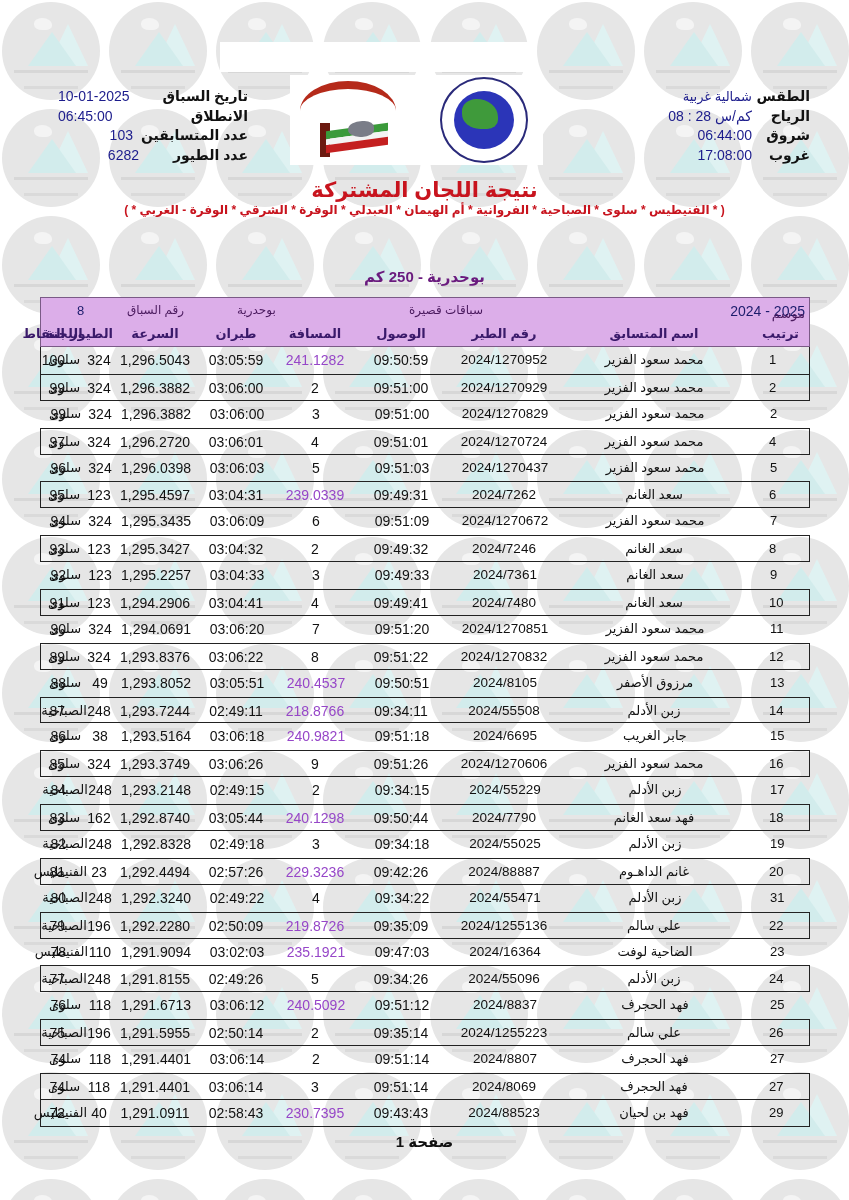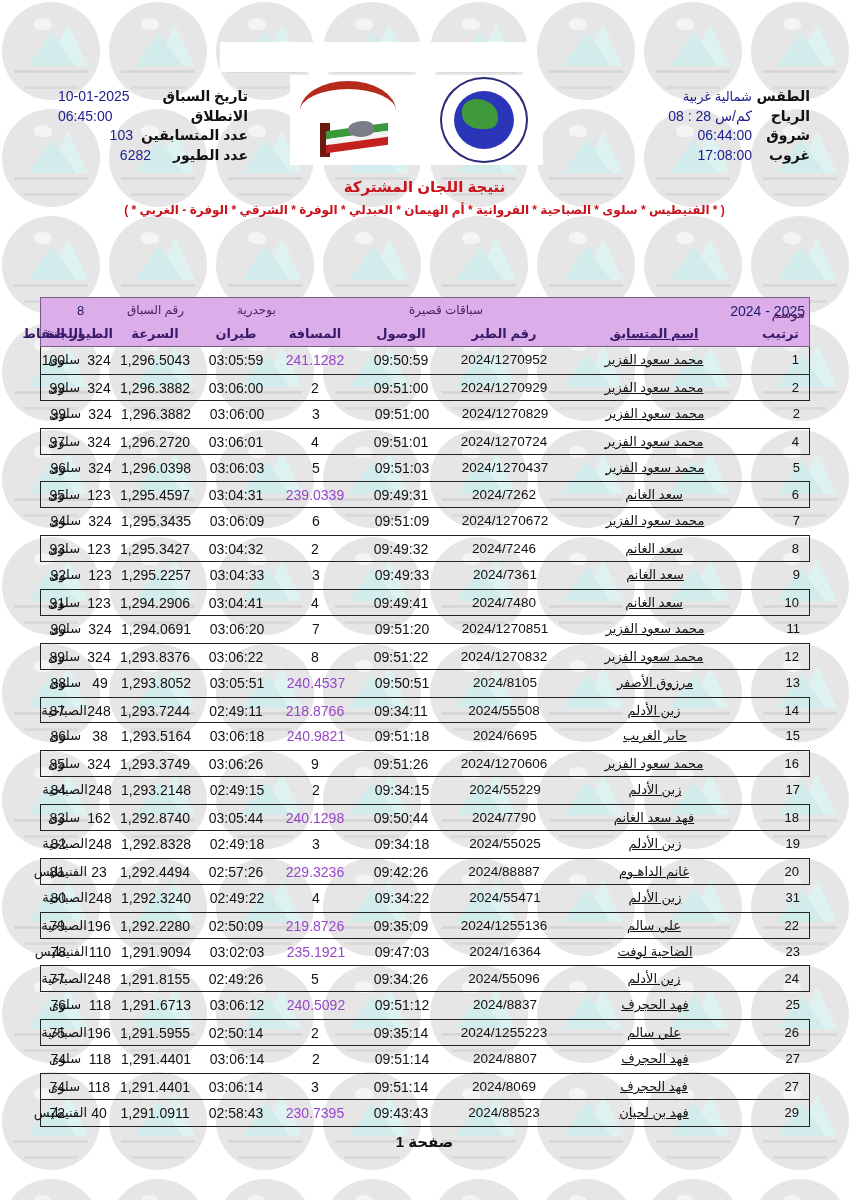--- a/index.html
+++ b/index.html
@@ -65,21 +65,21 @@
     .info-left { left: 58px; top: 87px; width: 190px; }
     .info-left .row { justify-content: space-between; }
     .info-left .val { text-align: right; }
     .info-right { left: 640px; top: 87px; width: 170px; direction: rtl; }
     .info-right .row { gap: 8px; }
     .info-right .lbl { width: 50px; display: inline-block; }
 
     .title-red {
       position: absolute; left: 0; width: 849px; text-align: center; color: #c8141e; font-weight: bold;
     }
-    .t1 { top: 178px; font-size: 15px; }
+    .t1 { top: 178px; font-size: 21px; }
     .t2 { top: 203px; font-size: 12px; direction: rtl; }
     .subtitle {
       position: absolute; left: 0; width: 849px; text-align: center; color: #6a1b7e; font-weight: bold; direction: rtl;
     }
     .s1 { top: 250px; font-size: 15px; }
     .s2 { top: 268px; font-size: 15px; }
 
     
     #results { position: absolute; left: 40px; top: 297px; width: 770px; direction: rtl; }
     .band {
@@ -96,22 +96,22 @@
     .hdr-row { position: absolute; left: 0; right: 0; bottom: 0; height: 24px; display: flex; }
     .hdr-row div { font-weight: bold; color: #3a1a6a; font-size: 13px; line-height: 24px; }
 
     .c { position: absolute; top: 0; white-space: nowrap; font-size: 14px; line-height: 26px; }
     .row-wrap { position: relative; height: 26.9px; box-sizing: border-box; }
     .row-wrap.boxed { border: 1px solid #222; }
     .row-wrap.last { border-bottom: 1px solid #222; }
     .purple { color: #9646c8; }
 
     
-    .col-rank  { right: 10px; width: 30px; text-align: right; font-size: 13px; }
-    .col-name  { right: 80px; width: 150px; text-align: center; font-size: 13px; text-decoration: underline; }
+    .col-rank  { right: 10px; width: 30px; text-align: left; font-size: 13px; }
+    .col-name  { right: 80px; width: 150px; text-align: center; font-size: 13px; }
     .col-ring  { right: 250px; width: 110px; text-align: center; font-size: 13.5px; }
     .col-arr   { right: 370px; width: 76px; text-align: center; }
     .col-dist  { right: 456px; width: 76px; text-align: center; }
     .col-flt   { right: 540px; width: 66px; text-align: center; }
     .col-spd   { right: 612px; width: 84px; text-align: center; }
     .col-birds { right: 696px; width: 28px; text-align: center; }
     .col-comm  { right: 722px; width: 46px; text-align: center; font-size: 13px; }
     .col-pts   { right: 744px; width: 26px; left: 2px; text-align: right; }
 
     .footer { position: absolute; top: 1133px; left: 0; width: 849px; text-align: center; font-weight: bold; font-size: 15px; direction: rtl; }
@@ -788,21 +788,21 @@
     </div>
     <div class="row">
       <span class="val">06:45:00</span>
       <span class="lbl">الانطلاق</span>
     </div>
     <div class="row">
       <span class="val" style="margin-left:auto;margin-right:8px">103</span>
       <span class="lbl">عدد المتسابقين</span>
     </div>
     <div class="row">
-      <span class="val" style="margin-left:auto;margin-right:22px">6282</span>
+      <span class="val" style="margin-left:auto;margin-right:34px">6282</span>
       <span class="lbl">عدد الطيور</span>
     </div>
   </div>
 
   <div class="info info-right">
     <div class="row">
       <span class="lbl">الطقس</span>
       <span class="val" style="font-size:13px">شمالية غربية</span>
     </div>
     <div class="row">
@@ -814,20 +814,21 @@
       <span class="val">06:44:00</span>
     </div>
     <div class="row">
       <span class="lbl">غروب</span>
       <span class="val">17:08:00</span>
     </div>
   </div>
 
   <div class="title-red t1">نتيجة اللجان المشتركة</div>
   <div class="title-red t2">( * الفنيطيس * سلوى * الصباحية * الفروانية * أم الهيمان * العبدلي * الوفرة * الشرقي * الوفرة - الغربي * )</div>
+  <div class="subtitle s2">بوحدرية - 250 كم</div>
 
   <div id="results">
     <div class="band">
       <div class="band-top">
         <span class="season-lbl"><span>موسم</span> <b>2025 - 2024</b></span>
         <span class="type-lbl">سباقات قصيرة</span>
         <span class="area-lbl">بوحدرية</span>
         <span class="raceno-lbl">رقم السباق</span>
         <span class="raceno-val">8</span>
       </div>

